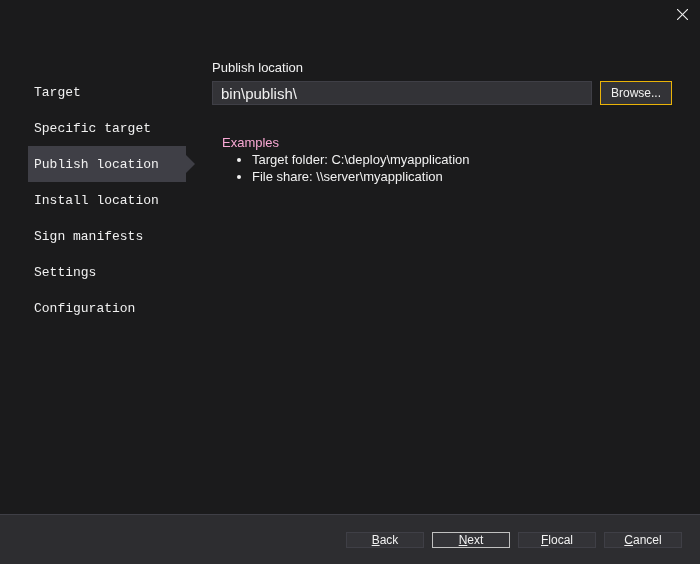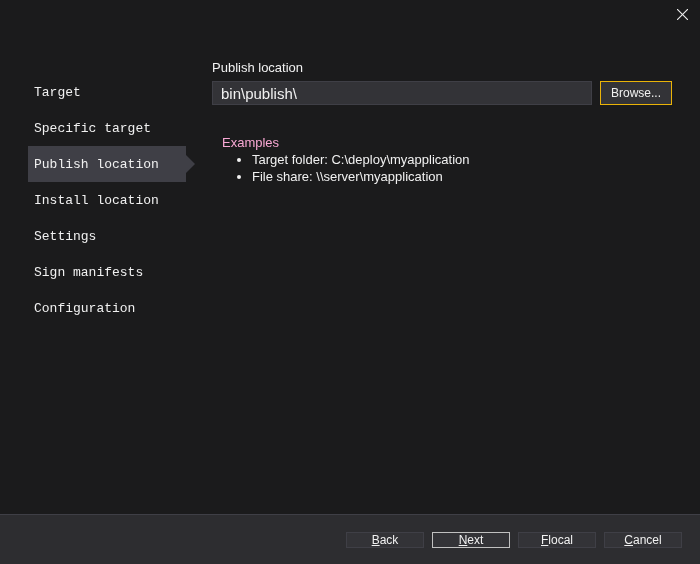--- a/index.html
+++ b/index.html
@@ -191,24 +191,24 @@
     <div class="sidebar-item">
       <span>Specific target</span>
     </div>
     <div class="sidebar-item active">
       <span>Publish location</span>
     </div>
     <div class="sidebar-item">
       <span>Install location</span>
     </div>
     <div class="sidebar-item">
+      <span>Sign manifests</span>
+    </div>
+    <div class="sidebar-item">
       <span>Settings</span>
-    </div>
-    <div class="sidebar-item">
-      <span>Sign manifests</span>
     </div>
     <div class="sidebar-item">
       <span>Configuration</span>
     </div>
   </div>
 
   <div class="main">
     <div class="field-label">Publish location</div>
     <div class="input-row">
       <input class="text-input" type="text" value="bin\publish\" style="">

